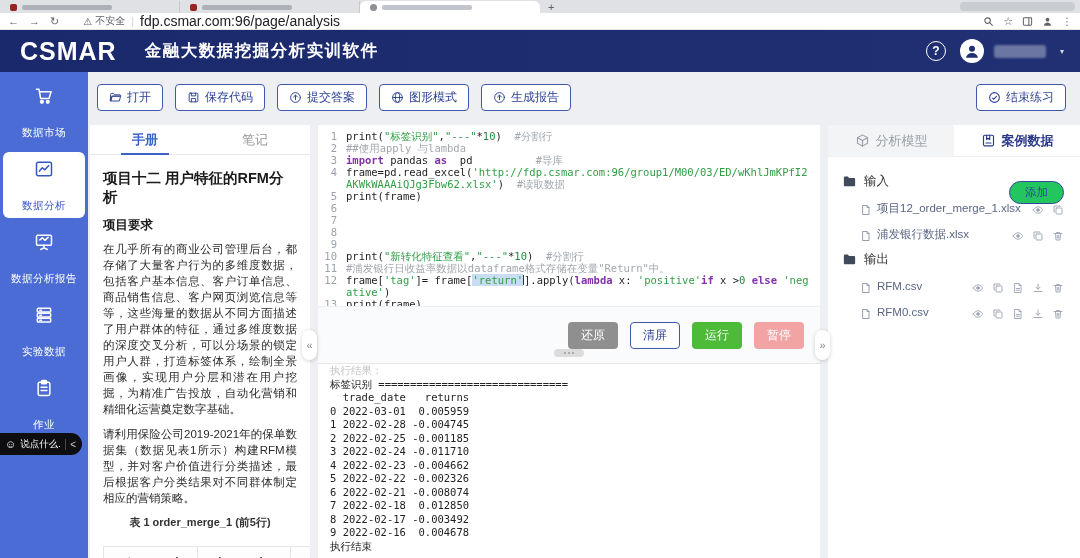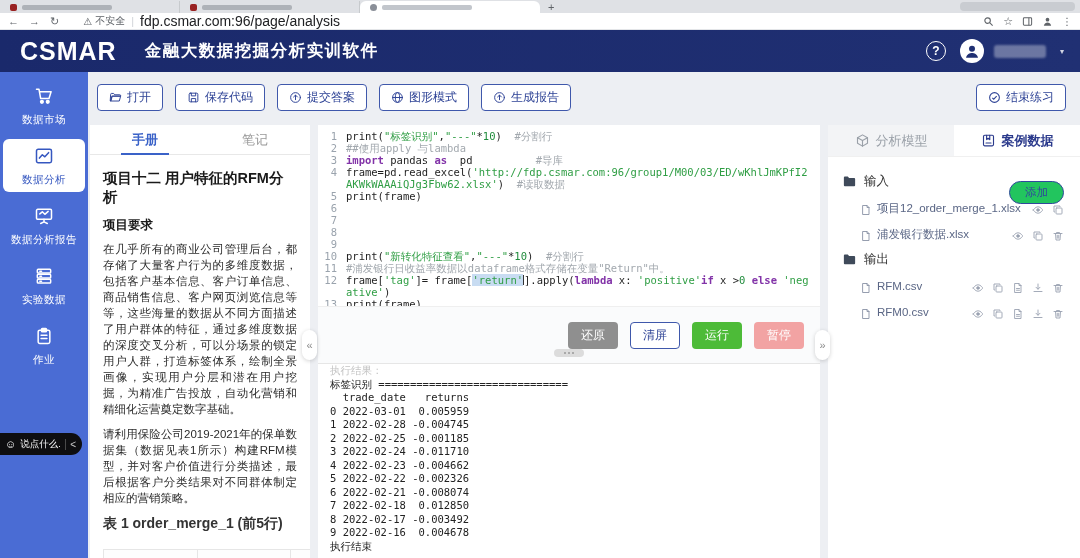--- a/index.html
+++ b/index.html
@@ -33,21 +33,21 @@
   .apptitle { color:#fff; font-size:16.5px; font-weight:700; margin-left:28px; letter-spacing:1.5px; }
   .hdr-right { position:absolute; right:16px; top:0; height:42px; display:flex; align-items:center; gap:14px; }
   .helpcircle { width:20px; height:20px; border:1.6px solid #fff; border-radius:50%; color:#fff; font-size:12px; font-weight:700; display:flex; align-items:center; justify-content:center; }
   .avatar { width:24px; height:24px; background:#fff; border-radius:50%; display:flex; align-items:center; justify-content:center; color:#203073; overflow:hidden; }
   .avatar svg { width:18px; height:18px; }
   .blurname { width:52px; height:13px; background:rgba(255,255,255,.34); border-radius:3px; filter:blur(1px); margin-left:-4px; }
   .hdr-caret { color:rgba(255,255,255,.8); font-size:8px; }
 
   
   .sidebar { position:absolute; left:0; top:72px; width:88px; height:486px; background:#4a6cd4; z-index:3; }
-  .sitem { margin:7px 3px 0 3px; padding:7px 0 5px; display:flex; flex-direction:column; align-items:center; gap:7px; color:#fff; border-radius:6px; cursor:pointer; }
+  .sitem { margin:7px 3px 0 3px; padding:7px 0 5px; display:flex; flex-direction:column; align-items:center; gap:20px; color:#fff; border-radius:6px; cursor:pointer; }
   .sitem .sicon { width:20px; height:20px; }
   .sitem .sicon svg { width:100%; height:100%; }
   .sitem .slabel { font-size:10.5px; letter-spacing:.5px; }
   .sitem.active { background:#ffffff; color:#3557c0; }
   .chatpill { position:absolute; left:0; top:433px; height:22px; width:82px; background:#0e0e10; border-radius:0 12px 12px 0; display:flex; align-items:center; padding:0 6px 0 5px; gap:4px; color:#fff; z-index:5; }
   .chatface { font-size:11px; line-height:1; }
   .chattext { font-size:9.5px; white-space:nowrap; overflow:hidden; }
   .chatdiv { width:1px; height:11px; background:#4a4a4a; margin-left:1px; }
   .chatarrow { font-size:10px; color:#ccc; }
 
@@ -66,21 +66,21 @@
 
   
   .mtabs { height:30px; border-bottom:1px solid #e8e8e8; display:flex; }
   .mtab { flex:1; display:flex; align-items:center; justify-content:center; font-size:13px; color:#999; cursor:pointer; position:relative; }
   .mtab.active { color:#3a62c8; font-weight:700; }
   .mtab.active::after { content:""; position:absolute; bottom:-1px; left:28%; width:44%; height:2px; background:#3a62c8; }
   .mcontent { padding:10px 13px 0; }
   .mtitle { font-size:14.5px; font-weight:700; color:#1a1a1a; margin:4px 0 10px; }
   .msection { font-size:12.5px; font-weight:700; color:#1a1a1a; margin:0 0 7px; }
   .mcontent p { font-size:11.5px; color:#2b2b2b; line-height:16px; text-align:justify; margin-bottom:9px; }
-  .tblcap { font-size:14px; font-weight:700; color:#333; margin:6px 0 16px; }
+  .tblcap { text-align:center; font-size:11px; font-weight:700; color:#333; margin:6px 0 16px; }
   .mtable { border-collapse:collapse; table-layout:fixed; width:282px; }
   .mtable th,.mtable td { border:1px solid #e6e6e6; font-size:10.5px; padding:8px 5px; text-align:center; word-break:break-all; color:#333; }
   .mtable th { font-weight:700; background:#fdfdfd; }
 
   
   .codearea { height:181px; overflow:hidden; padding-top:5px; font-family:"DejaVu Sans Mono",monospace; font-size:10.5px; line-height:12px; }
   .cl { display:flex; }
   .ln { width:28px; flex:none; text-align:right; padding-right:9px; color:#9aa3ad; user-select:none; }
   .lc { flex:1; white-space:pre-wrap; word-break:break-all; color:#1f1f1f; padding-right:10px; }
   .kw { color:#8233a8; font-weight:700; }

